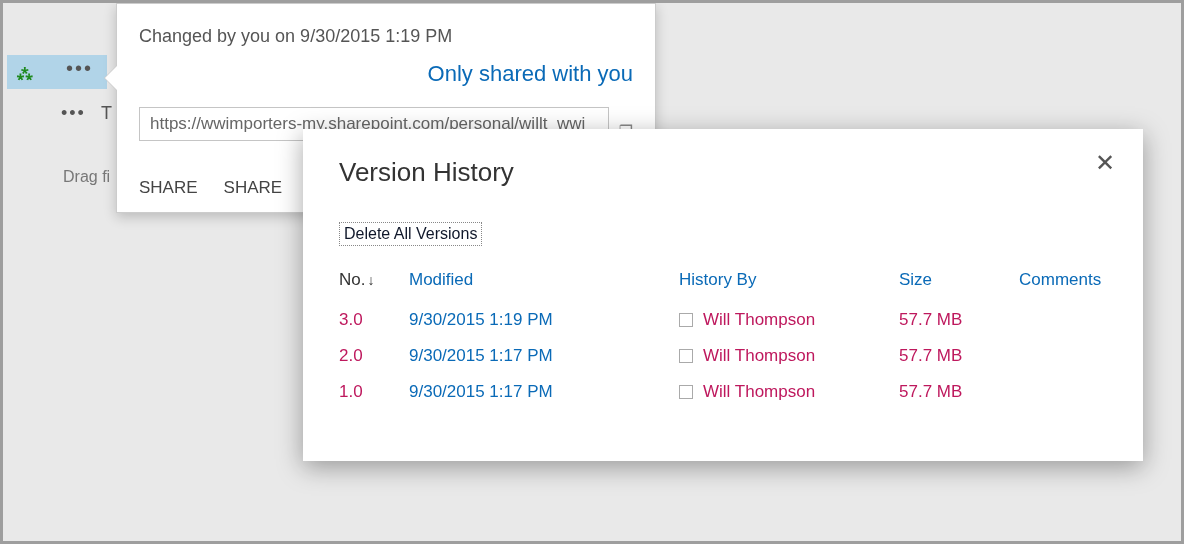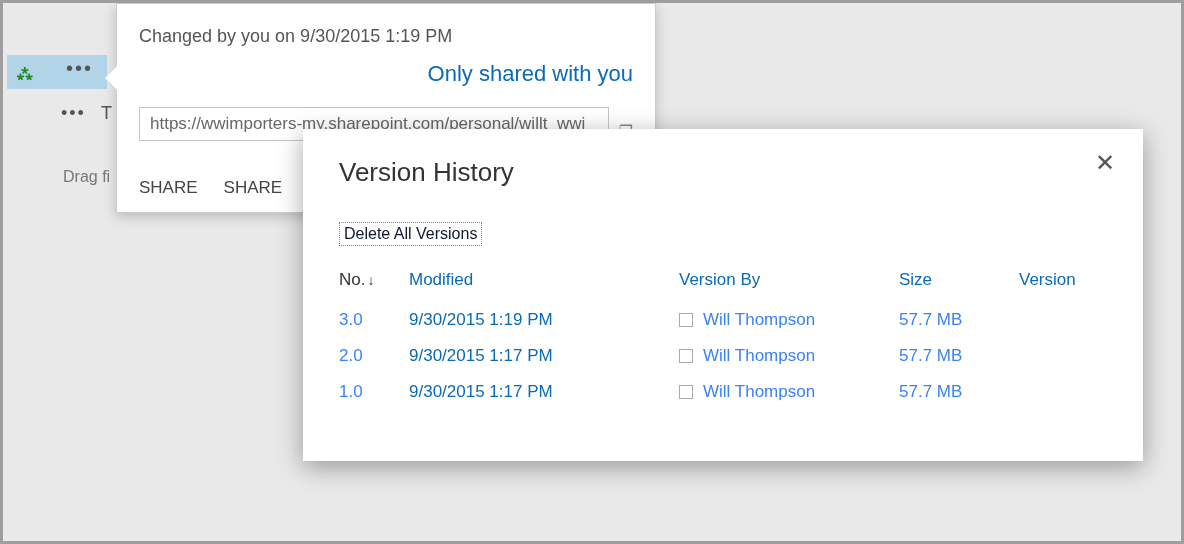--- a/index.html
+++ b/index.html
@@ -159,21 +159,21 @@
   .vh-table th {
     text-align: left;
     font-weight: 400;
     color: #0a6ab7;
     padding-bottom: 12px;
   }
   .vh-table th.no-col { color: #333; width: 70px; }
   .vh-table th .sort-arrow { color: #333; font-size: 14px; margin-left: 2px; }
   .vh-table td {
     padding: 8px 0;
-    color: #3b82f6;
+    color: #be185d;
     vertical-align: middle;
   }
   .vh-table td.mod-date { color: #0a6ab7; }
   .vh-table .col-no { width: 70px; }
   .vh-table .col-modified { width: 270px; }
   .vh-table .col-modby { width: 220px; }
   .vh-table .col-size { width: 120px; }
   .vh-table .col-comments { width: auto; }
   .checkbox {
     display: inline-block;
@@ -218,23 +218,23 @@
   <h1>Version History</h1>
   <span class="delete-all">Delete All Versions</span>
 
   <table class="vh-table">
     <thead>
       <tr>
         <th class="no-col col-no">
           <span>No.</span><span class="sort-arrow">↓</span>
         </th>
         <th class="col-modified">Modified</th>
-        <th class="col-modby">Version By</th>
+        <th class="col-modby">History By</th>
         <th class="col-size">Size</th>
-        <th class="col-comments">Version</th>
+        <th class="col-comments">Comments</th>
       </tr>
     </thead>
     <tbody>
       <tr>
         <td>3.0</td>
         <td class="mod-date">9/30/2015 1:19 PM</td>
         <td><span class="checkbox"></span><span>Will Thompson</span></td>
         <td>57.7 MB</td>
         <td></td>
       </tr>

